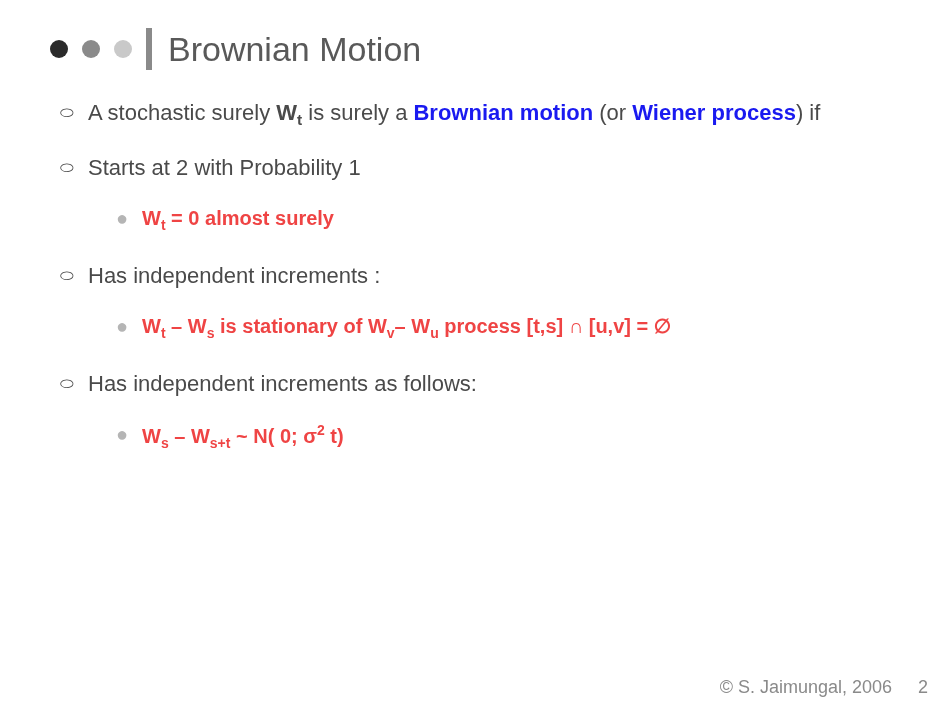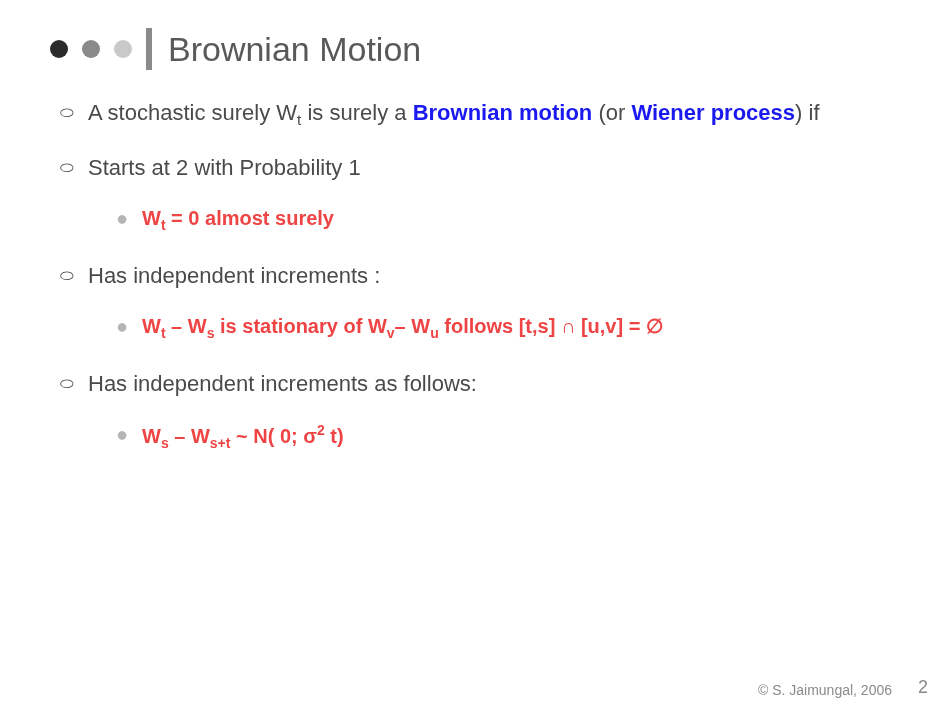--- a/index.html
+++ b/index.html
@@ -73,29 +73,29 @@
       flex: 0 0 26px;
       font-size: 20px;
       line-height: 26px;
       color: #b5b5b5;
     }
     .bullet-l2 .text {
       flex: 1;
       color: #ef4444;
     }
     .blue { color: #1a1af0; font-weight: bold; }
-    .bold { font-weight: normal; }
+    .bold { font-weight: bold; }
     sub { font-size: 0.7em; vertical-align: sub; }
     sup { font-size: 0.7em; vertical-align: super; }
     .footer {
       position: absolute;
       bottom: 30px;
       right: 50px;
       color: #8a8a8a;
-      font-size: 14px;
+      font-size: 18px;
     }
     .page-num {
       position: absolute;
       bottom: 30px;
       right: 0px;
       width: 40px;
       text-align: right;
       padding-right: 14px;
       color: #8a8a8a;
       font-size: 18px;
@@ -136,21 +136,21 @@
   </div>
 
   <div class="bullet-l1">
     <div class="marker">⬭</div>
     <div class="text">Has independent increments :</div>
   </div>
 
   <div class="bullet-l2">
     <div class="marker">●</div>
     <div class="text">
-      <span>W</span><sub>t</sub><span> – </span><span>W</span><sub>s</sub><span> is stationary of </span><span>W</span><sub>v</sub><span>– </span><span>W</span><sub>u</sub><span> follows [t,s] ∩ [u,v] = ∅</span>
+      <span>W</span><sub>t</sub><span> – </span><span>W</span><sub>s</sub><span> is stationary of </span><span>W</span><sub>v</sub><span>– </span><span>W</span><sub>u</sub><span> process [t,s] ∩ [u,v] = ∅</span>
     </div>
   </div>
 
   <div class="bullet-l1">
     <div class="marker">⬭</div>
     <div class="text">Has independent increments as follows:</div>
   </div>
 
   <div class="bullet-l2">
     <div class="marker">●</div>

